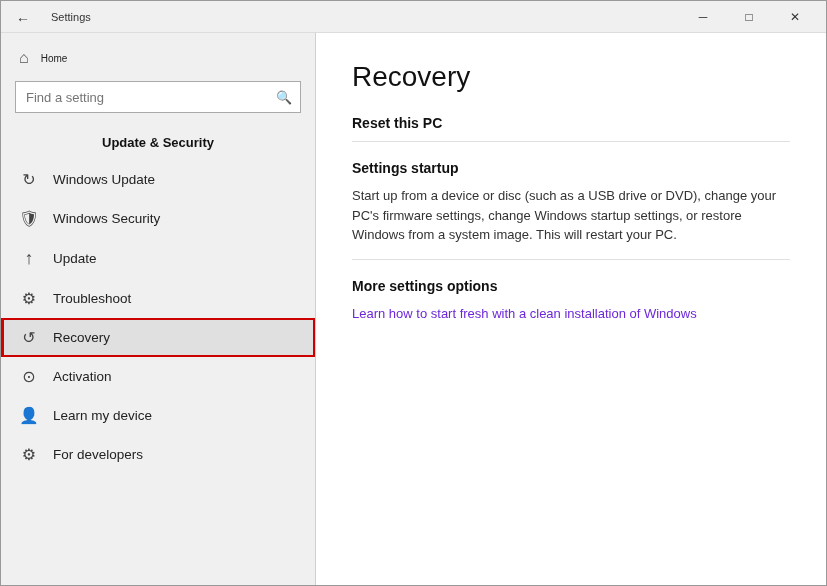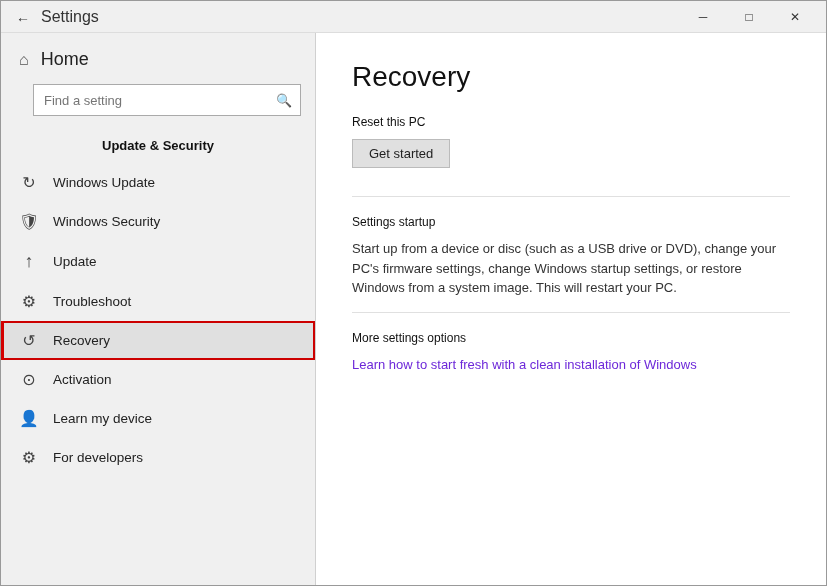--- a/index.html
+++ b/index.html
@@ -28,23 +28,23 @@
       display: flex;
       align-items: center;
       justify-content: center;
       cursor: pointer;
       font-size: 14px;
       color: #333;
       border-radius: 3px;
     }
     .titlebar-title {
       flex: 1;
-      font-size: 16px;
-      color: #333;
-      margin-left: 4px;
+      font-size: 11px;
+      color: #333;
+      margin-left: 14px;
     }
     .titlebar-controls {
       display: flex;
       gap: 0;
     }
     .titlebar-btn {
       width: 46px;
       height: 32px;
       display: flex;
       align-items: center;
@@ -71,24 +71,24 @@
       padding-bottom: 8px;
     }
     .sidebar-home {
       display: flex;
       align-items: center;
       padding: 16px 18px 10px 18px;
       gap: 12px;
       cursor: pointer;
     }
     .sidebar-home-icon { font-size: 16px; color: #555; }
-    .sidebar-home-label { font-size: 18px; color: #222; }
+    .sidebar-home-label { font-size: 10px; color: #222; }
 
     .search-box {
-      margin: 4px 14px 14px 32px;
+      margin: 4px 14px 14px 14px;
       position: relative;
     }
     .search-box input {
       width: 100%;
       height: 32px;
       padding: 0 30px 0 10px;
       border: 1px solid #aaa;
       background: #fff;
       font-size: 13px;
       color: #333;
@@ -154,22 +154,22 @@
       overflow-y: auto;
       background: #fff;
     }
     .content-title {
       font-size: 28px;
       font-weight: 300;
       color: #111;
       margin-bottom: 22px;
     }
     .section-title {
-      font-size: 12px;
-      font-weight: 400;
+      font-size: 14px;
+      font-weight: 700;
       color: #111;
       margin-bottom: 10px;
     }
     .section-desc {
       font-size: 13px;
       color: #333;
       line-height: 1.5;
       margin-bottom: 14px;
       max-width: 430px;
     }
@@ -272,21 +272,20 @@
       <span class="sidebar-item-icon">⚙</span>
       <span>For developers</span>
     </div>
   </div>
 
   <div class="content">
     <h1 class="content-title">Recovery</h1>
 
     
     <h2 class="section-title">Reset this PC</h2>
-    <button class="btn-action">Get started</button>
 
     <hr class="divider">
 
     
     <h2 class="section-title">Settings startup</h2>
     <p class="section-desc">Start up from a device or disc (such as a USB drive or DVD), change your PC's firmware settings, change Windows startup settings, or restore Windows from a system image. This will restart your PC.</p>
 
     <hr class="divider">
 
     

